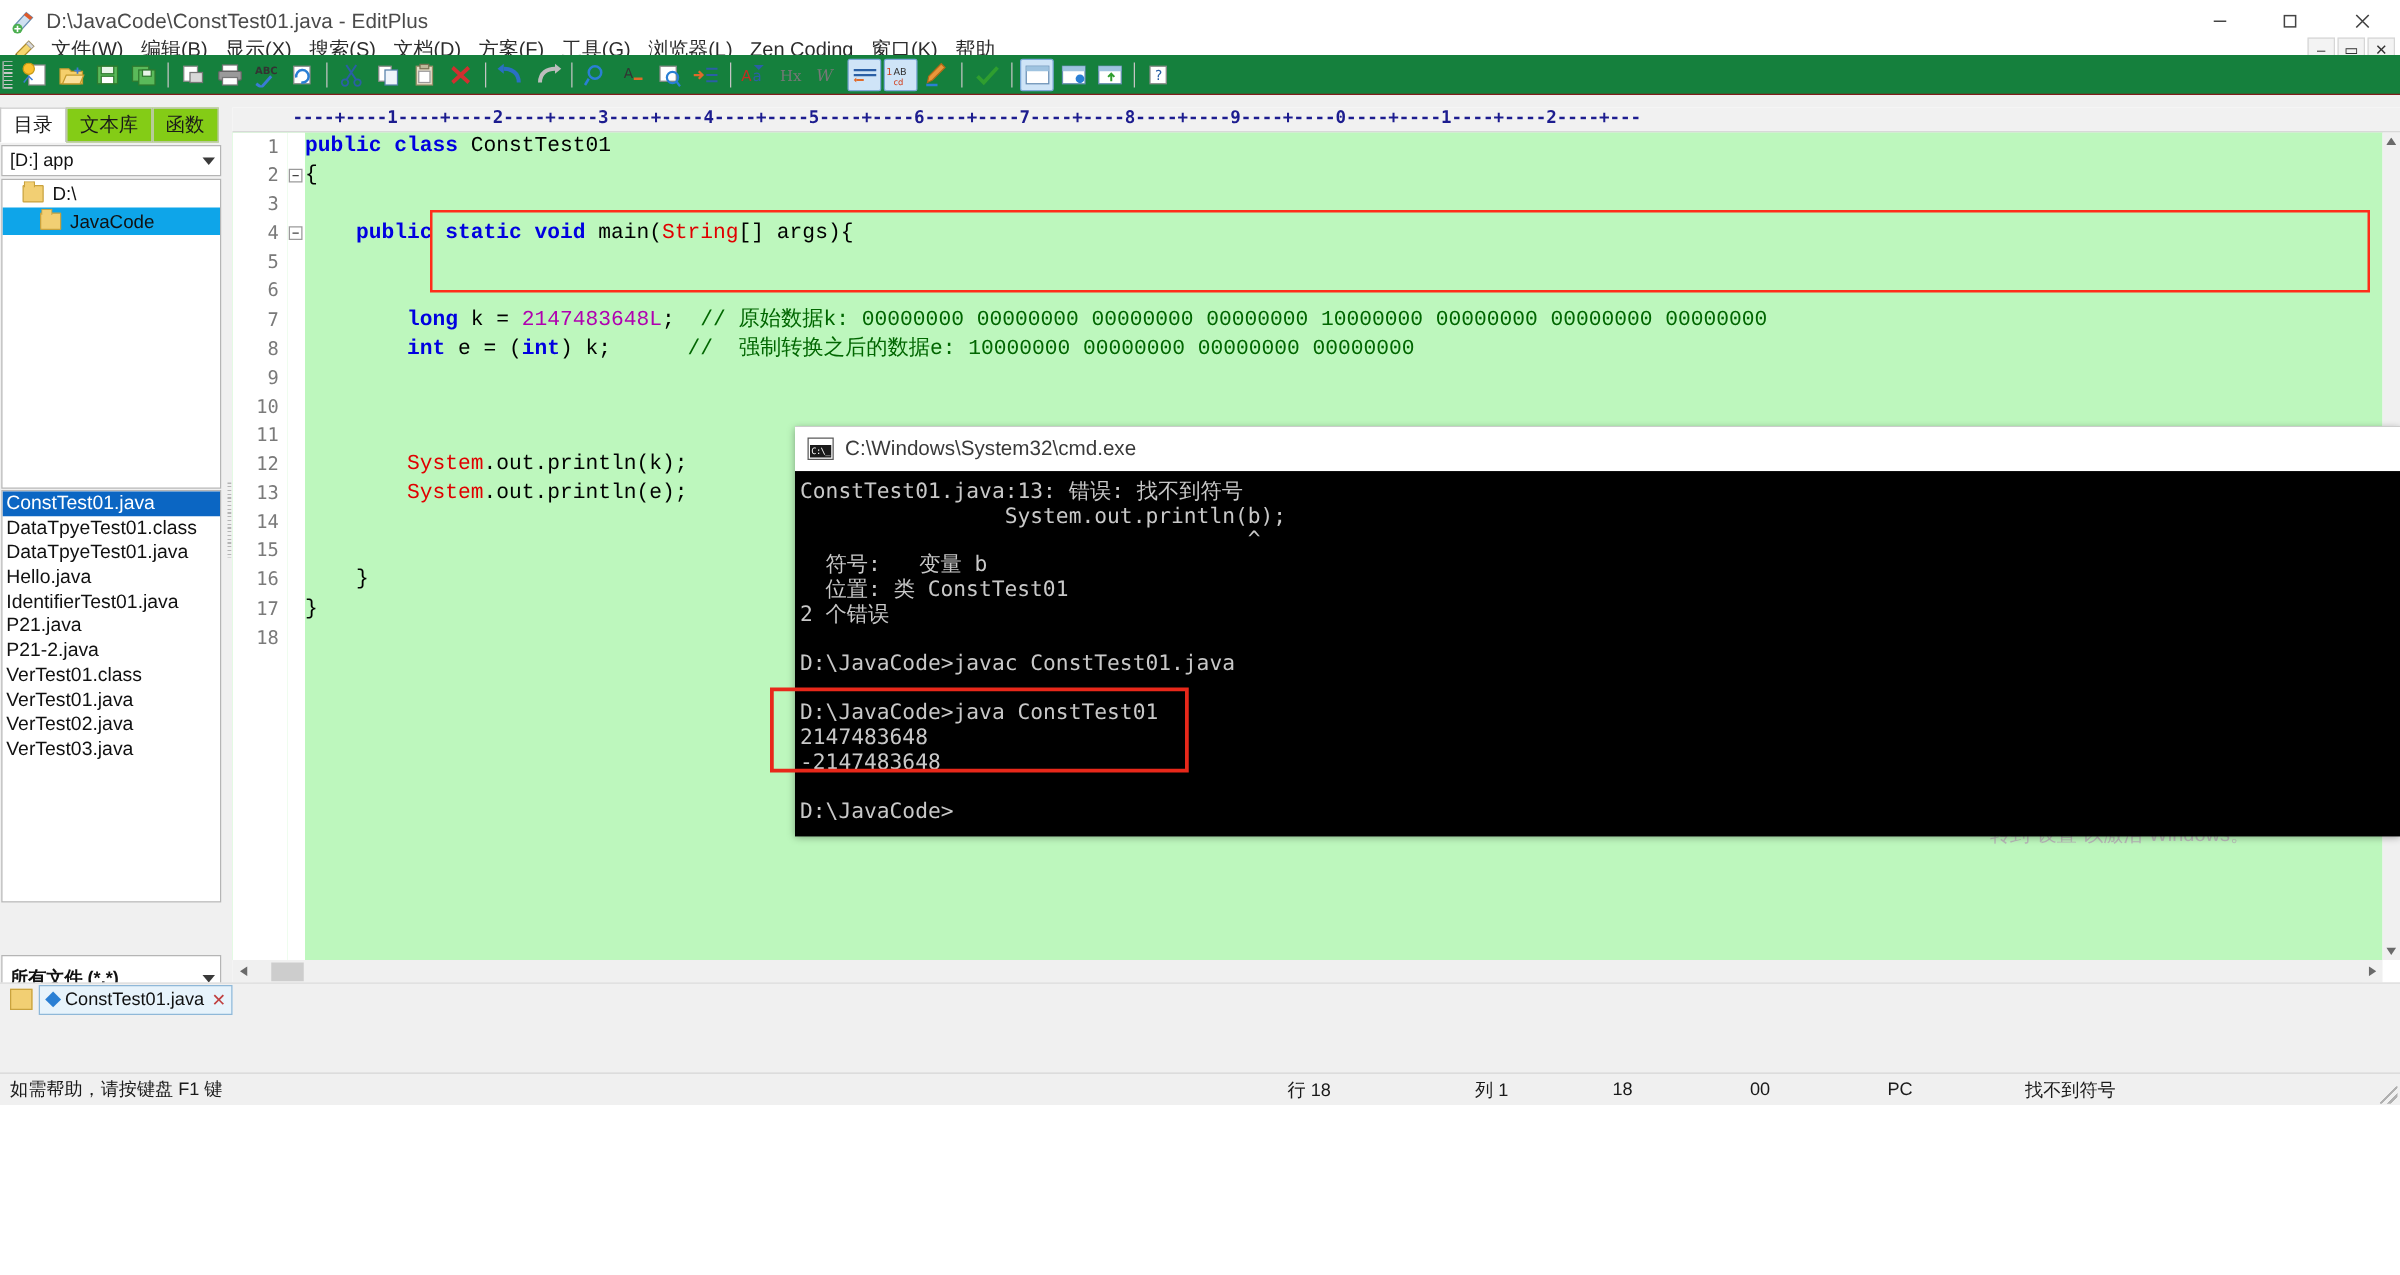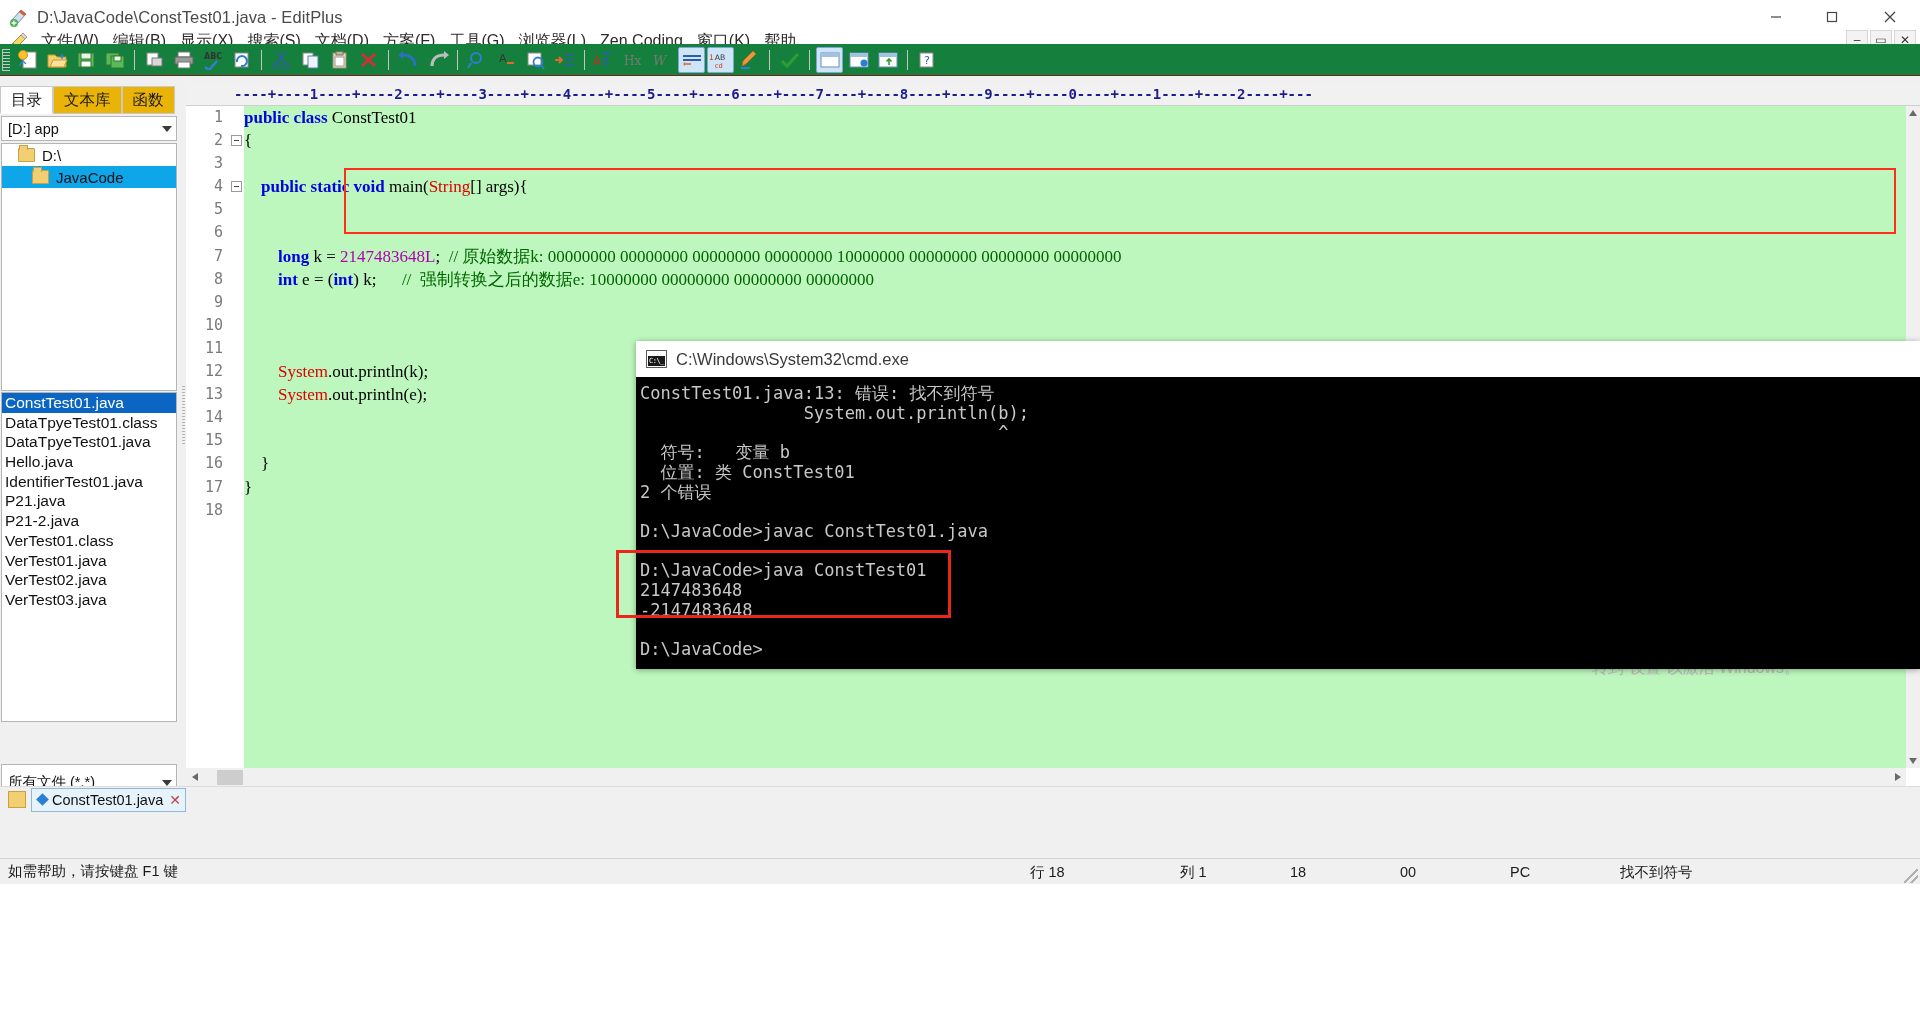--- a/index.html
+++ b/index.html
@@ -81,21 +81,21 @@
 
   
   .sidebar {
     position: absolute; left: 0; top: 86px; width: 178px; height: 700px;
     background: #f0f0f0;
   }
   .side-tabs { display: flex; height: 28px; }
   .side-tab {
     padding: 0 10px; font-size: 15.5px; color: #1a1a1a;
     display: flex; align-items: center;
-    background: #eab308; border: 1px solid #c9c9c9; border-bottom: 1px solid #c9c9c9;
+    background: #84cc16; border: 1px solid #c9c9c9; border-bottom: 1px solid #c9c9c9;
   }
   .side-tab.active { background: #ffffff; border-bottom-color: #ffffff; }
   .drive-combo {
     margin: 2px 1px 0 1px; height: 25px; background: #ffffff;
     border: 1px solid #b5b5b5;
     display: flex; align-items: center; justify-content: space-between;
     padding: 0 4px 0 6px; font-size: 14.5px; color: #111;
   }
   .caret-down {
     width: 0; height: 0; border-left: 5px solid transparent; border-right: 5px solid transparent;
@@ -125,21 +125,21 @@
   }
   .file-row {
     height: 19.7px; line-height: 19.7px; font-size: 15.5px; color: #111; padding-left: 3px;
     white-space: nowrap;
   }
   .file-row.sel { background: #0b66c3; color: #ffffff; }
   .filter-combo {
     position: absolute; left: 1px; top: 678px; width: 176px; height: 25px;
     background: #ffffff; border: 1px solid #b5b5b5;
     display: flex; align-items: center; justify-content: space-between;
-    padding: 12px 4px 0 6px; font-size: 14.5px; color: #111;
+    padding: 12px 4px 0 6px; font-size: 14.5px; color: #111; font-weight: bold;
   }
   .side-resizer {
     position: absolute; left: 178px; top: 86px; width: 12px; height: 700px;
     background: #f0f0f0;
   }
   .side-resizer .dots {
     position: absolute; left: 4px; top: 300px; width: 3px; height: 60px;
     background: repeating-linear-gradient(to bottom, #b4b4b4 0 1px, transparent 1px 3px);
   }
 
@@ -174,21 +174,21 @@
   }
   .fold-box {
     position: absolute; width: 11px; height: 11px; left: 1px;
     border: 1px solid #9a9a9a; background: #fff;
   }
   .fold-box:after {
     content: ""; position: absolute; left: 2px; top: 4px; width: 5px; height: 1px; background: #444;
   }
   .code-lines {
     position: absolute; left: 58px; top: 0; right: 0; bottom: 0;
-    font-family: Liberation Serif, serif; font-size: 17px;
+    font-family: Liberation Mono, monospace; font-size: 17px;
     white-space: pre; color: #000;
   }
   .cl { height: 23.1px; line-height: 23.1px; }
   .kw { color: #0000e0; font-weight: 700; }
   .type-red { color: #e00000; }
   .num { color: #b000b0; }
   .cmt { color: #006600; }
   .plain { color: #000; }
 
   .red-box {

